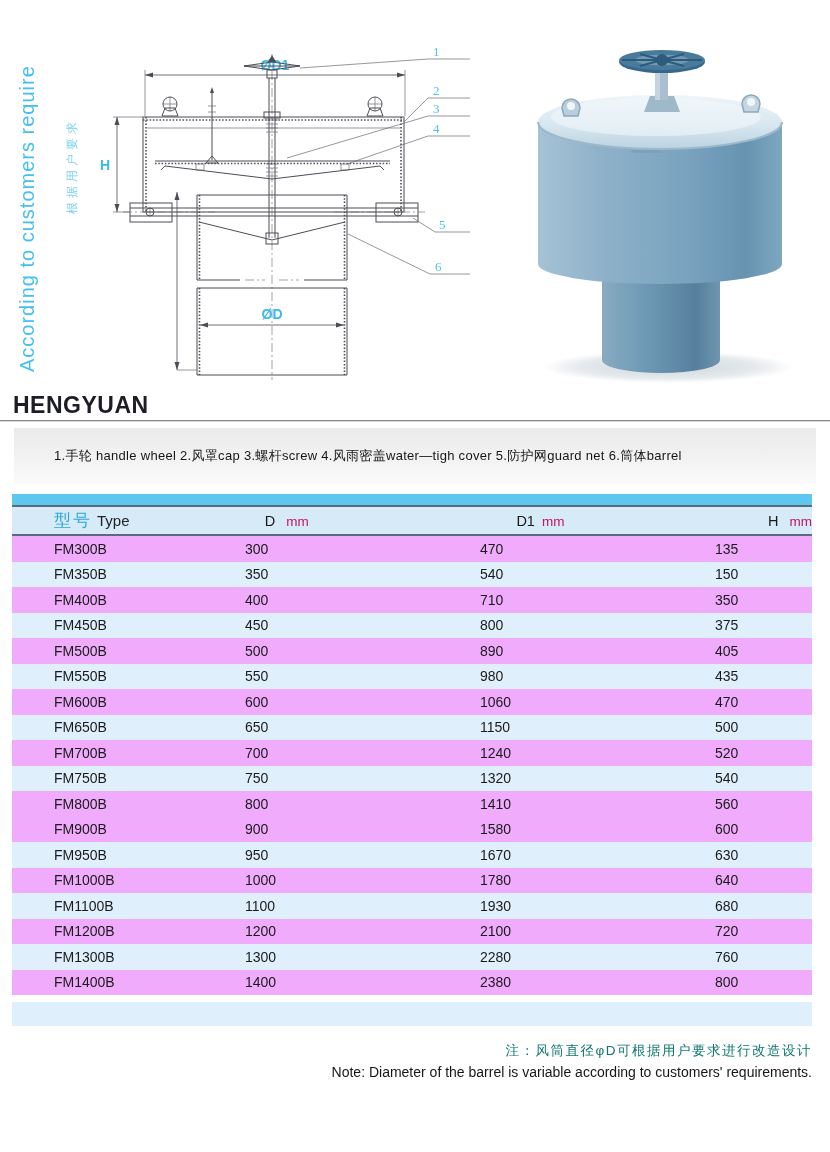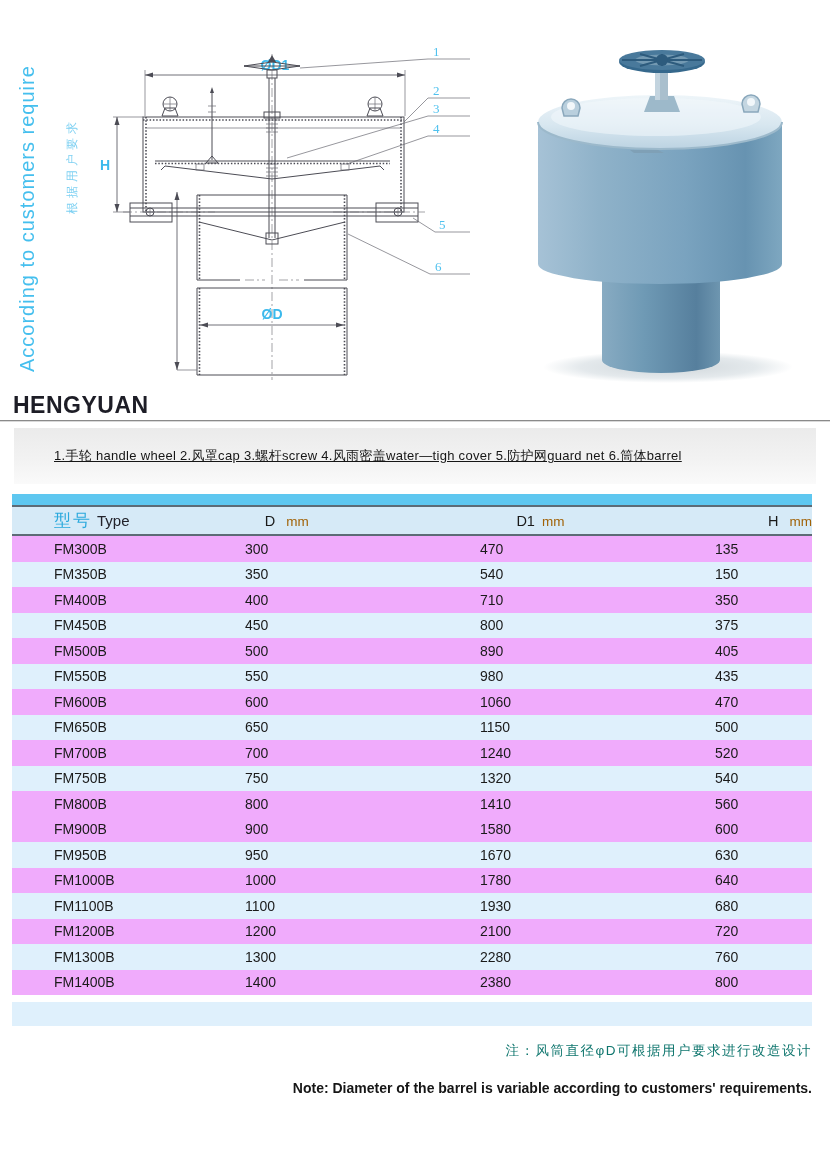--- a/index.html
+++ b/index.html
@@ -28,44 +28,44 @@
   .callout-num { fill:#4fc1ee; font-size:13px; font-family:"Liberation Serif",serif; }
 
   
   .brand-row { position:relative; padding:4px 0 0 13px; }
   .brand-title { font-size:23px; font-weight:bold; letter-spacing:0.5px; color:#1d1d26; }
   .brand-rule { margin-top:1px; height:2px; background:#8a8a8a; border-bottom:1px solid #d9d9d9; }
 
   
   .legend-band { margin:6px 14px 0 14px; height:56px; display:flex; align-items:center;
                  background:linear-gradient(180deg,#ebebeb 0%, #f2f2f2 55%, #fafafa 100%); }
-  .legend-text { padding-left:40px; font-size:13px; color:#161616; letter-spacing:0.3px;text-decoration:underline; }
+  .legend-text { padding-left:40px; font-size:13px; color:#161616; letter-spacing:0.3px; }
 
   
   .table-wrap { margin:10px 0 0 12px; width:800px; }
   .table-topbar { height:13px; background:#5ec7f0; border-bottom:2px solid #5d6b76; }
   .thead { display:flex; align-items:center; height:29px; background:#d6eaf7;
            border-bottom:2px solid #5d6b76;gap:33px; }
   .trow  { display:flex; align-items:center; height:25.5px; background:#f0abfc; }
   .trow.alt { background:#dff0fc; }
   .tcell { font-size:14px; color:#1a1a1a; }
   .c0 { width:233px; padding-left:42px; }
   .c1 { width:235px; }
   .c2 { width:235px; }
   .c3 { flex:1; }
   .th-cn { color:#2aa9dd; font-size:17px; letter-spacing:2px; }
   .th-en { color:#22222a; font-size:15px; margin-left:5px; }
   .th-label { font-size:14.5px; color:#1a1a1a; }
-  .th-unit  { font-size:13.5px; color:#a16207; margin-left:11px; }
+  .th-unit  { font-size:13.5px; color:#be185d; margin-left:11px; }
   .empty-row { margin-top:7px; height:24px; background:#dff0fc; }
 
   
   .notes { margin-top:16px; width:812px; text-align:right; }
   .note-cn { font-size:13.5px; letter-spacing:1.5px; color:#0f766e; }
-  .note-en { margin-top:20px; font-size:14px; color:#161616;font-weight:bold; }
+  .note-en { margin-top:4px; font-size:14px; color:#161616; }
 </style>
 </head>
 <body>
 
 <div class="top-section">
 
   <div class="vtext-en">According to customers require</div>
   <div class="vtext-cn">根据用户要求</div>
 
   <div class="diagram-wrap">

